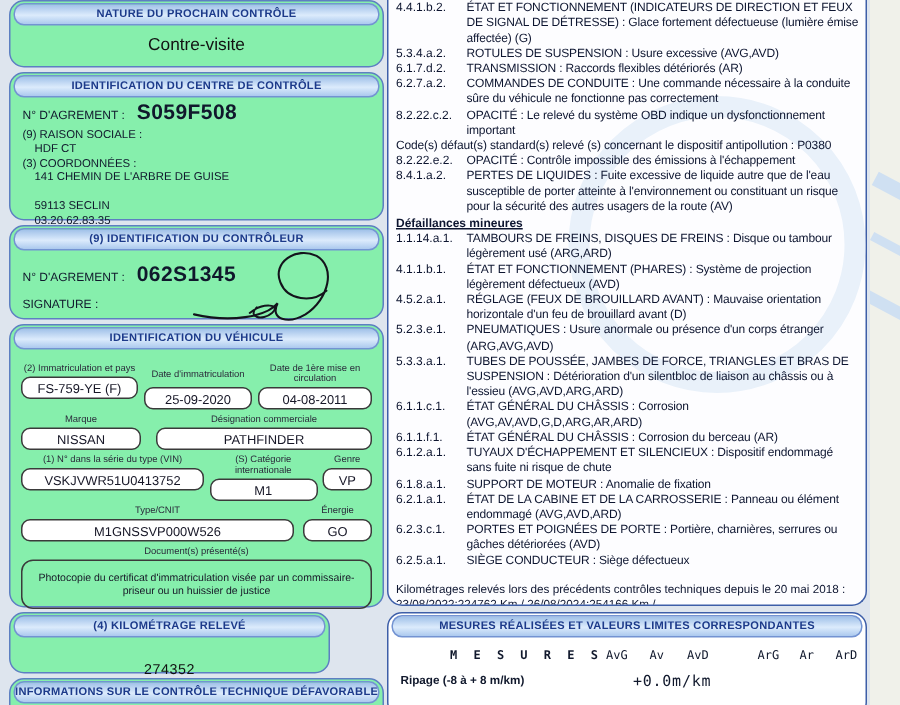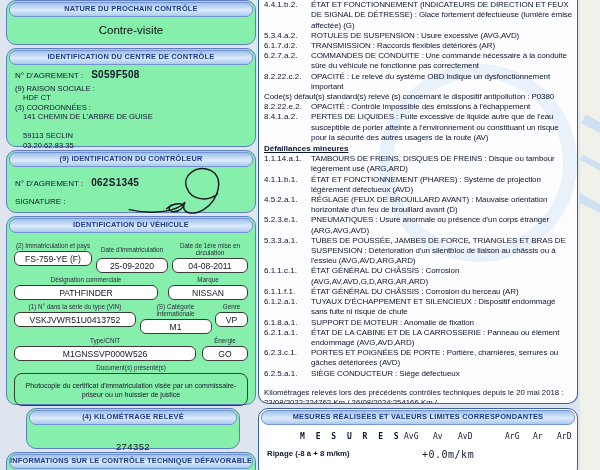--- a/index.html
+++ b/index.html
@@ -18,21 +18,21 @@
     text-align:center;font-size:7.4px;font-weight:bold;color:#1c3a8a;
     letter-spacing:.2px;white-space:nowrap;overflow:hidden;
   }
   
   #panel-nature{left:6px;top:0;width:250px;height:45px;}
   .nature-value{text-align:center;font-size:11.5px;padding-top:7px;color:#111;}
   #panel-centre{left:6px;top:48px;width:250px;height:99px;}
   .centre-body{padding:3px 8px;font-size:7.6px;line-height:9.6px;}
   .agr-line{display:flex;align-items:baseline;margin:2px 0 3px 0;}
   .agr-label{font-size:8px;}
-  .agr-value{font-size:10px;font-weight:bold;margin-left:8px;letter-spacing:.3px;}
+  .agr-value{font-size:14px;font-weight:bold;margin-left:8px;letter-spacing:.3px;}
   .indent1{margin-left:8px;}
   #panel-controleur{left:6px;top:150px;width:250px;height:63px;}
   .ctrl-body{padding:6px 8px;font-size:8px;line-height:15px;position:relative;height:44px;}
   .signature-wrap{position:absolute;right:4px;top:-2px;width:130px;height:52px;}
   
   #panel-vehicule{left:6px;top:216px;width:250px;height:189px;}
   .veh-body{padding:6px 7px;}
   .frow{display:flex;justify-content:space-between;margin-top:3px;}
   .fcell{display:flex;flex-direction:column;align-items:center;}
   .flabel{font-size:6.3px;color:#2a2a3a;text-align:center;line-height:7px;margin-bottom:2px;}
@@ -40,21 +40,21 @@
     border:1.3px solid #3a3a3a;border-radius:6px;background:#fff;
     height:15px;line-height:15px;text-align:center;font-size:8.6px;color:#161626;
     width:100%;box-sizing:border-box;white-space:nowrap;overflow:hidden;
   }
   .docbox{
     border:1.3px solid #3a3a3a;border-radius:8px;height:33px;
     font-size:7px;line-height:9px;text-align:center;color:#161626;
     display:flex;align-items:center;justify-content:center;padding:1px 6px;box-sizing:border-box;
   }
   
-  #panel-km{left:6px;top:408px;width:214px;height:41px;margin-left:20px;}
+  #panel-km{left:6px;top:408px;width:214px;height:41px;}
   .km-value{text-align:center;font-size:9.5px;padding-top:16px;color:#111;letter-spacing:.4px;}
   #panel-info{left:6px;top:452px;width:250px;height:30px;}
   
   #defects-box{
     position:absolute;left:258px;top:-6px;width:320px;height:410px;
     background:#fdfdff;border:1.5px solid #3d5ea8;border-top:none;
     border-radius:0 0 10px 10px;box-sizing:border-box;overflow:hidden;
   }
   .defects-inner{position:relative;padding:0 4px 0 5px;font-size:8px;line-height:10.2px;color:#0d1530;}
   .watermark{
@@ -135,27 +135,27 @@
       <div class="fcell" style="width:72px">
         <div class="flabel" style="margin-top:4px">Date d'immatriculation</div>
         <div class="fbox" style="margin-top:auto">25-09-2020</div>
       </div>
       <div class="fcell" style="width:76px">
         <div class="flabel">Date de 1ère mise en circulation</div>
         <div class="fbox">04-08-2011</div>
       </div>
     </div>
     <div class="frow">
+      <div class="fcell" style="width:80px">
+        <div class="flabel">Marque</div>
+        <div class="fbox">NISSAN</div>
+      </div>
       <div class="fcell" style="width:144px">
         <div class="flabel">Désignation commerciale</div>
         <div class="fbox">PATHFINDER</div>
-      </div>
-      <div class="fcell" style="width:80px">
-        <div class="flabel">Marque</div>
-        <div class="fbox">NISSAN</div>
       </div>
     </div>
     <div class="frow">
       <div class="fcell" style="width:122px">
         <div class="flabel">(1) N° dans la série du type (VIN)</div>
         <div class="fbox">VSKJVWR51U0413752</div>
       </div>
       <div class="fcell" style="width:72px">
         <div class="flabel">(S) Catégorie internationale</div>
         <div class="fbox">M1</div>

